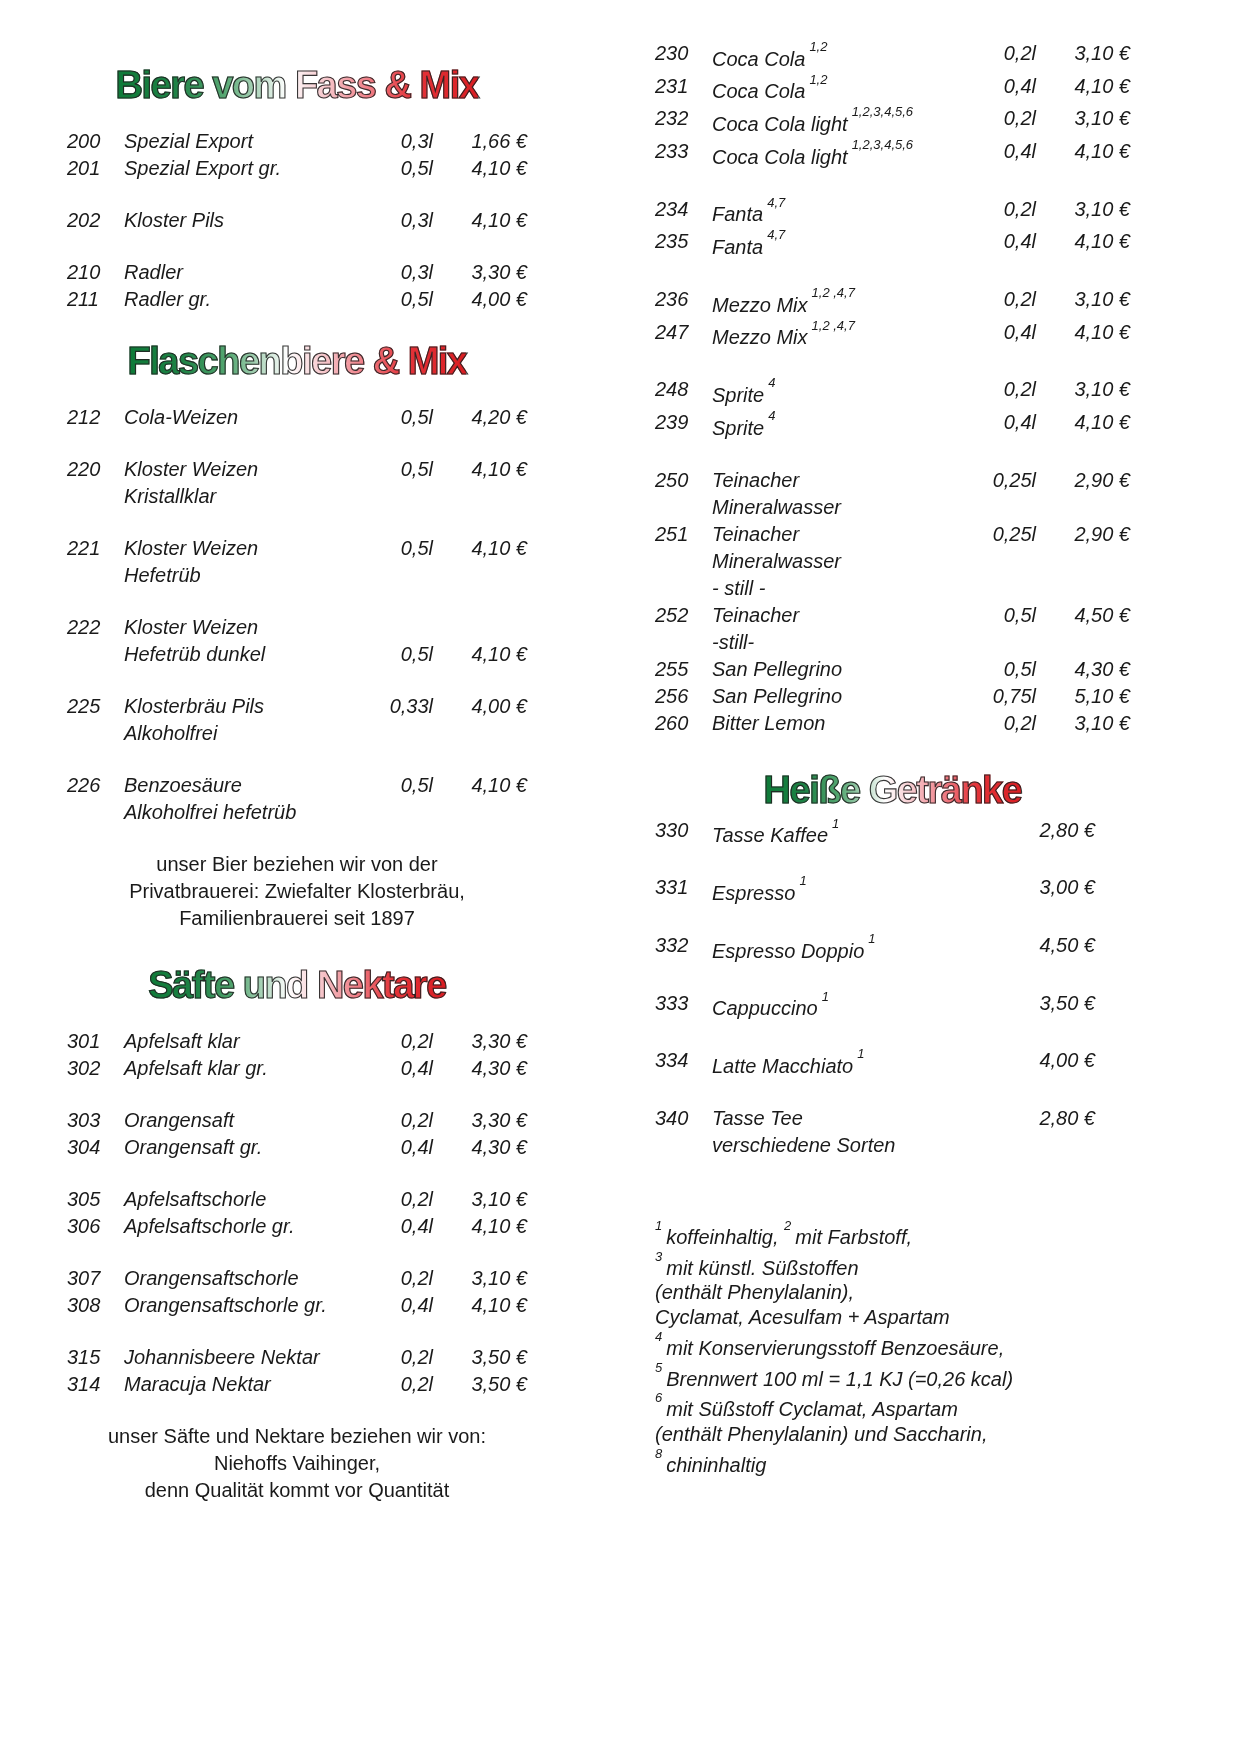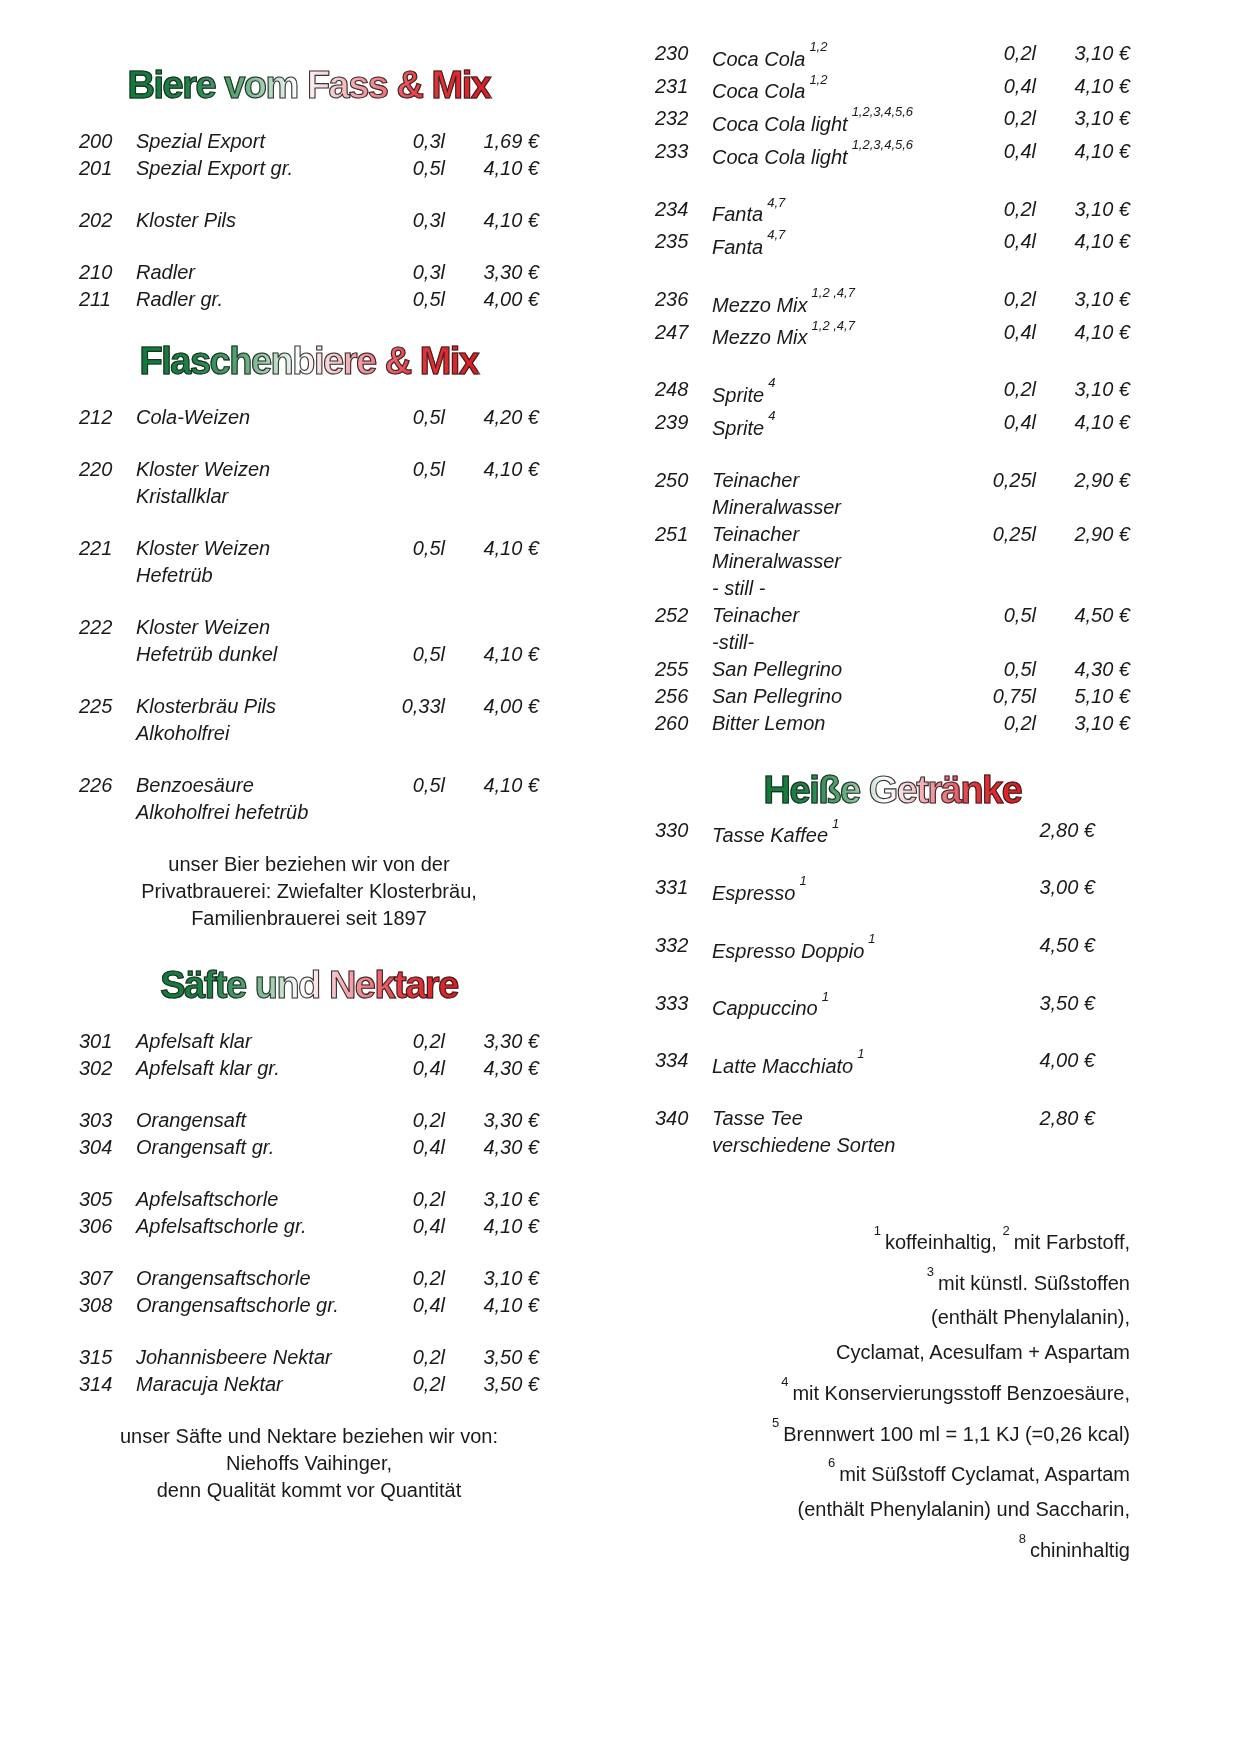--- a/index.html
+++ b/index.html
@@ -2,21 +2,21 @@
 <html style="--title-grad: linear-gradient(90deg,#0e7a38 0%,#1d8245 16%,#57a873 30%,#ffffff 47%,#f6c6cb 58%,#ef7d85 70%,#e4343a 82%,#d91d22 100%);"><head>
 <meta charset="utf-8">
 <style>
   html,body{margin:0;padding:0;}
   body{
     width:1240px;height:1754px;position:relative;overflow:hidden;
     background:#ffffff;color:#1a1a1a;
     font-family:"Liberation Sans","DejaVu Sans",sans-serif;
   }
   .col{position:absolute;}
-  .col-left{left:79px;top:62px;width:460px;}
+  .col-left{left:67px;top:62px;width:460px;}
   .col-right{left:655px;top:40px;width:475px;}
 
   .fancy{margin:0 0 20px 0;text-align:center;font-weight:bold;
          font-size:38px;line-height:46px;letter-spacing:-1.5px;}
   .fancy-text{display:inline-block;color:#157a3c;}
   @supports ((-webkit-background-clip:text)){
     .fancy-text{
       background-image:var(--title-grad);
       -webkit-background-clip:text;background-clip:text;
       color:transparent;
@@ -34,38 +34,38 @@
 
   .note{margin:16px;text-align:center;font-size:20px;line-height:27px;}
 
   .menu-section + .menu-section{margin-top:10px;}
   section.menu-section[data-section="saefte"]{margin-top:30px;}
   section.menu-section[data-section="heisse"]{margin-top:30px;}
   section.menu-section[data-section="heisse"] .price{padding-right:35px;}
   section.menu-section[data-section="heisse"] .fancy{margin-bottom:4px;}
   section.menu-section[data-section="alkoholfreie"] .fancy{margin-bottom:15px;}
 
-  .footnotes{margin-top:60px;text-align:right;font-size:20px;line-height:35px;}
+  .footnotes{margin-top:60px;text-align:left;font-size:20px;line-height:25px;font-style:italic;}
   .fn-line .sup{margin-left:0;margin-right:4px;top:-6px;}
 </style>
 </head>
 <body style="background: rgb(255, 255, 255); color: rgb(26, 26, 26);">
 
 <div class="page">
   <div class="col col-left">
     <div id="left-sections">
   <section class="menu-section" data-section="biere-vom-fass">
     <h2 class="fancy"><span class="fancy-text">Biere vom Fass &amp; Mix</span></h2>
     <div class="groups">
             <div class="group">
   <div class="row">
     <span class="num">200</span>
     <span class="name-block"><span class="line1"><span class="nm">Spezial Export</span></span></span>
     <span class="size">0,3l</span>
-    <span class="price">1,69 €</span>
+    <span class="price">1,66 €</span>
   </div>
 
   <div class="row">
     <span class="num">201</span>
     <span class="name-block"><span class="line1"><span class="nm">Spezial Export gr.</span></span></span>
     <span class="size">0,5l</span>
     <span class="price">4,10 €</span>
   </div>
 </div>
             <div class="group">

